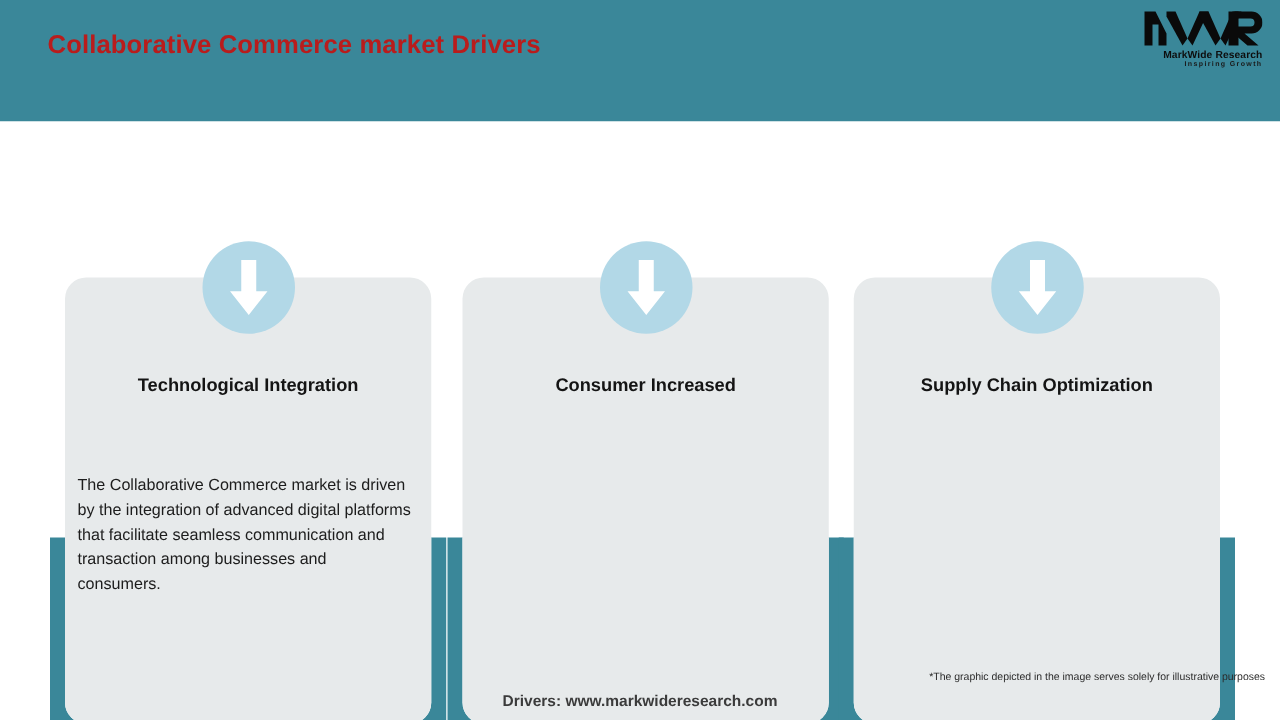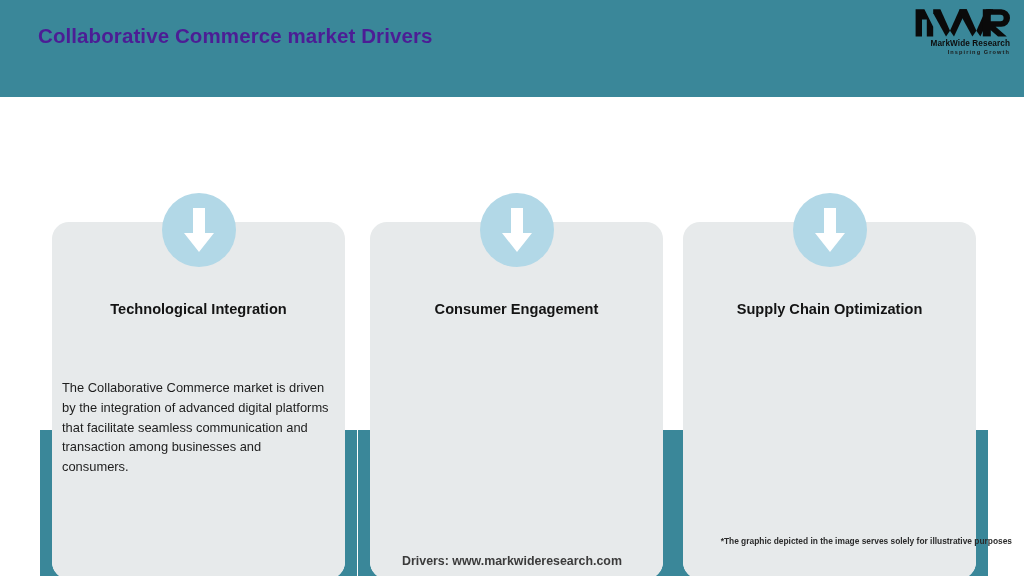--- a/index.html
+++ b/index.html
@@ -23,21 +23,21 @@
     width: 1024px;
     height: 97px;
     background: #3a8799;
   }
   .header-title {
     position: absolute;
     left: 38px;
     top: 24px;
     font-size: 20.5px;
     font-weight: bold;
-    color: #4c1d95;
+    color: #b91c1c;
     letter-spacing: 0.1px;
     white-space: nowrap;
   }
 
   
   .logo-wrap {
     position: absolute;
     right: 14px;
     top: 6px;
     width: 96px;
@@ -170,21 +170,21 @@
     text-align: center;
     font-size: 12.4px;
     font-weight: bold;
     color: #3b3b3b;
   }
   .footer-disclaimer {
     position: absolute;
     right: 12px;
     top: 536px;
     font-size: 8.4px;
-    font-weight: bold;
+    font-weight: normal;
     color: #2b2b2b;
     white-space: nowrap;
   }
 </style>
 </head>
 <body>
 
 <div class="header-band"></div>
 <div class="header-title">Collaborative Commerce market Drivers</div>
 
@@ -223,21 +223,21 @@
   <div class="card-unit c2">
     <div class="card-frame">
       <div class="card-frame-inner"></div>
     </div>
     <div class="card-panel"></div>
     <div class="card-badge">
       <svg viewBox="0 0 32 48">
         <polygon points="10,2 22,2 22,27 31,27 16,46 1,27 10,27" fill="#ffffff"></polygon>
       </svg>
     </div>
-    <div class="card-title">Consumer Engagement</div>
+    <div class="card-title">Consumer Increased</div>
   </div>
 
   <div class="card-unit c3">
     <div class="card-frame">
       <div class="card-frame-inner"></div>
     </div>
     <div class="card-panel"></div>
     <div class="card-badge">
       <svg viewBox="0 0 32 48">
         <polygon points="10,2 22,2 22,27 31,27 16,46 1,27 10,27" fill="#ffffff"></polygon>

